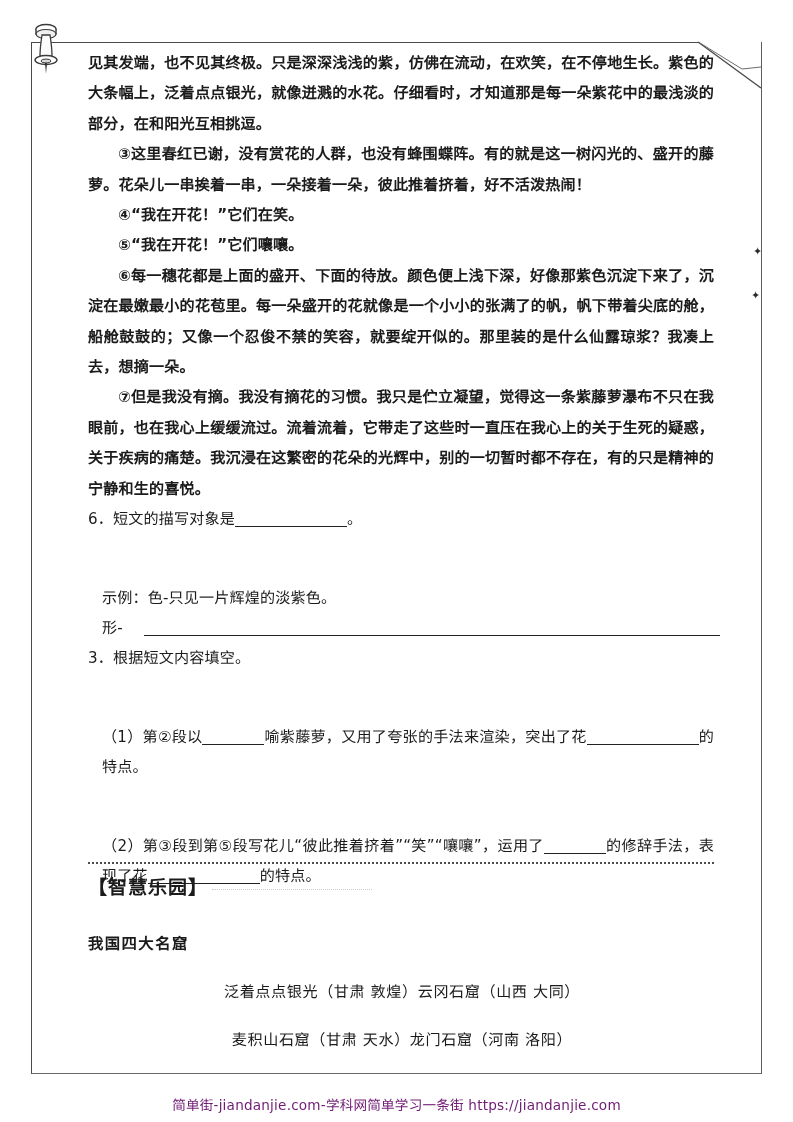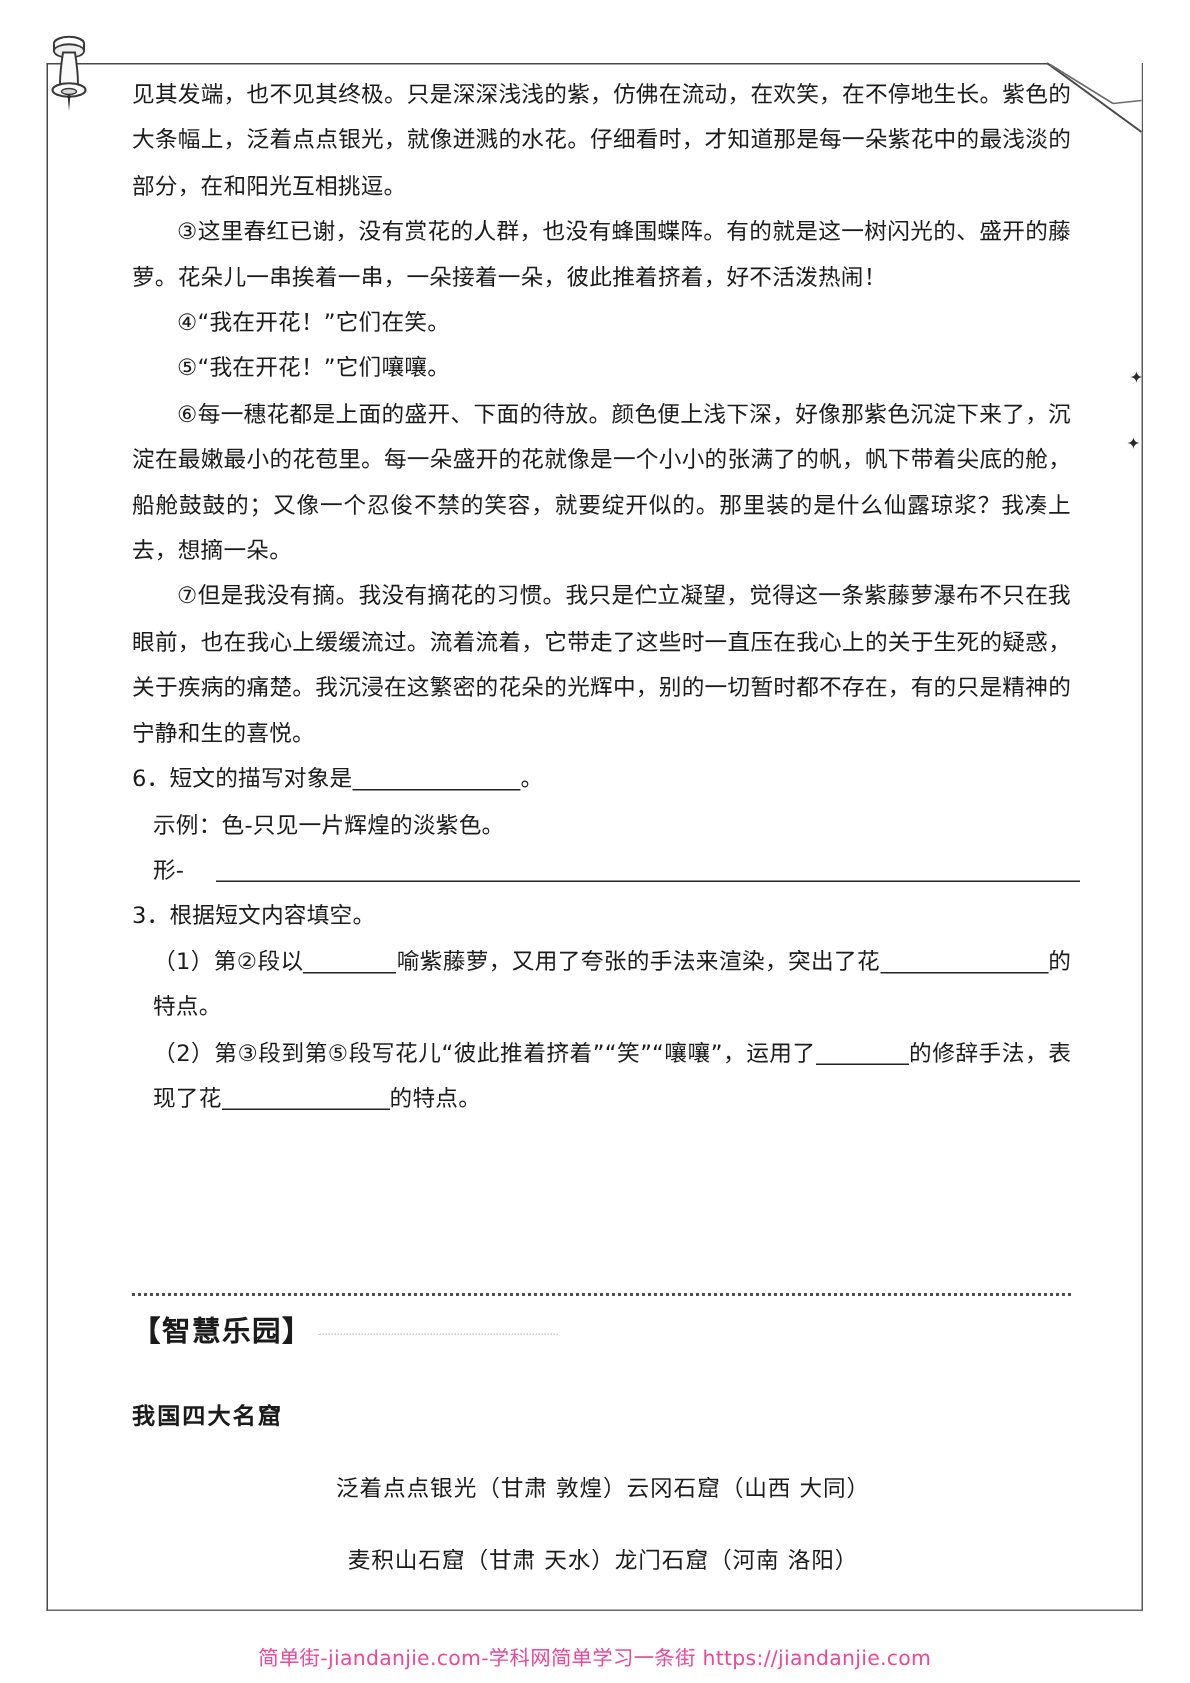--- a/index.html
+++ b/index.html
@@ -64,30 +64,32 @@
     width: 626px;
     font-size: 15.1px;
     line-height: 30.4px;
     letter-spacing: 0.15px;
     text-align: justify;
     text-justify: inter-ideograph;
   }
   .para {
     margin: 0;
     text-indent: 0;
+    font-weight: bold;
   }
   .para.indent {
     text-indent: 30px;
   }
   .q {
     margin: 0;
   }
   .q.sub {
     text-indent: 0;
     padding-left: 14px;
+    margin-top: 48px;
   }
 
   
   .blank {
     display: inline-block;
     border-bottom: 1.4px solid #222;
     vertical-align: -3px;
     height: 15px;
   }
   .bl-sm  { width: 62px; }
@@ -155,21 +157,21 @@
   }
 
   
   #footer {
     position: absolute;
     left: 0;
     top: 1094px;
     width: 793px;
     text-align: center;
     font-size: 13.6px;
-    color: #ec4899;
+    color: #701a75;
     letter-spacing: 0.2px;
   }
 
   
   .speckle {
     position: absolute;
     color: #2b2b2b;
     font-size: 11px;
     line-height: 1;
     user-select: none;

